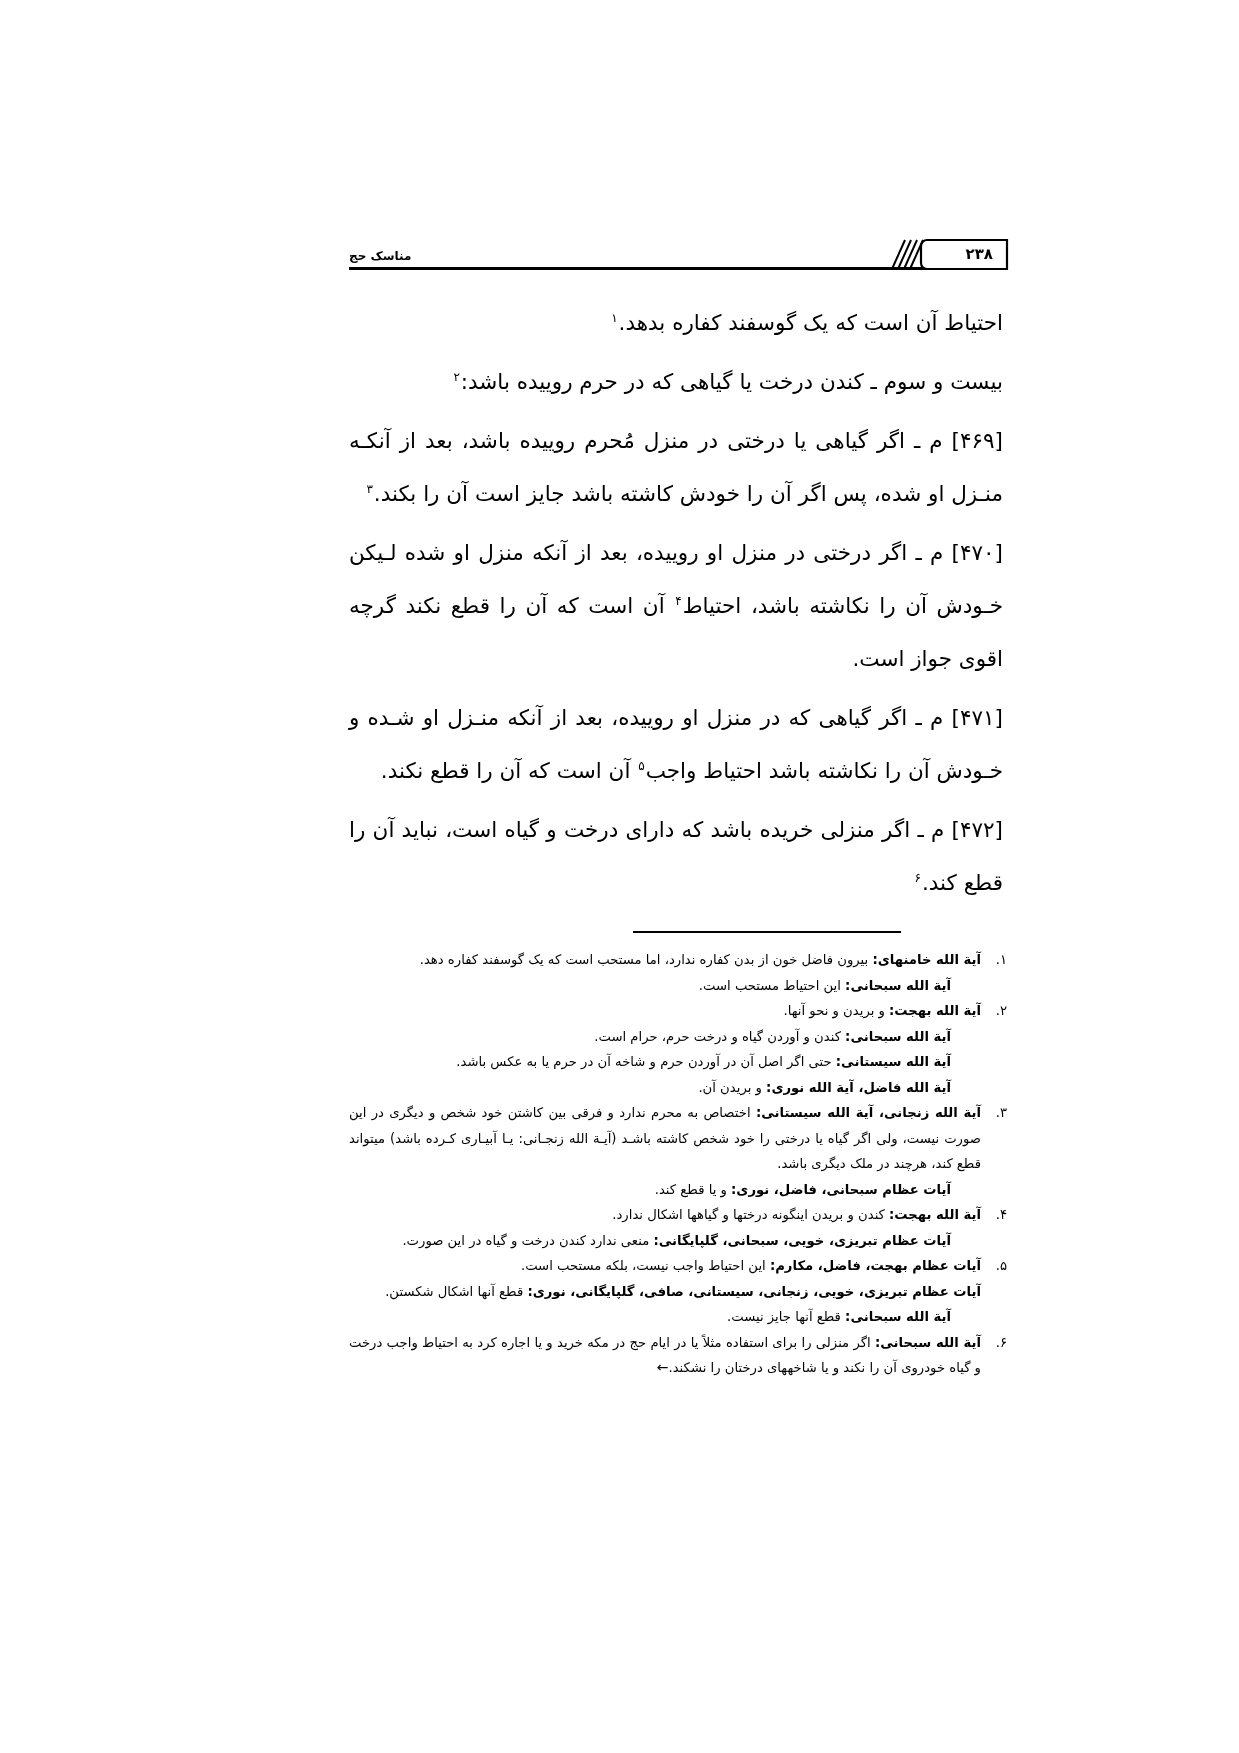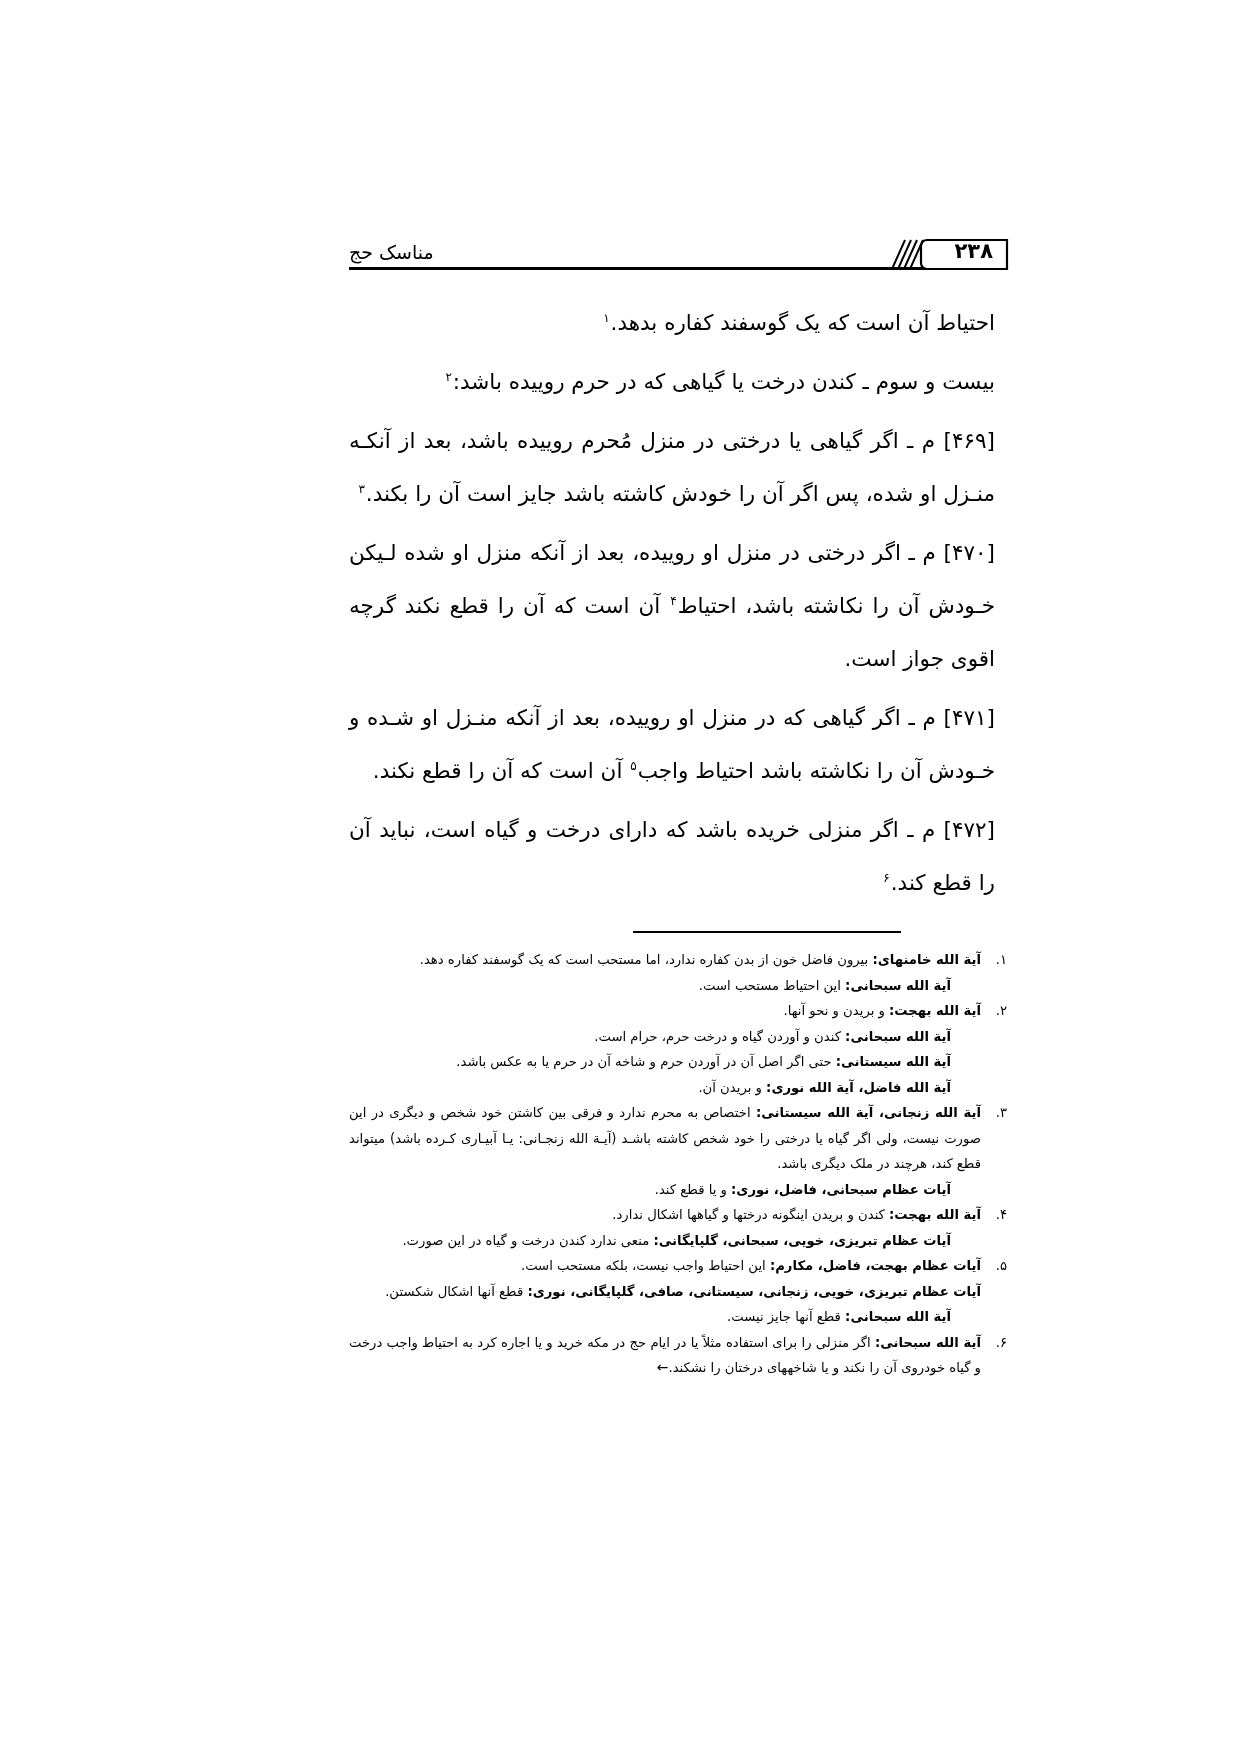--- a/index.html
+++ b/index.html
@@ -42,48 +42,48 @@
     left: 0;
     right: 0;
     bottom: 0;
     height: 3px;
     background: #000;
   }
   .header-title {
     position: absolute;
     left: 0;
     bottom: 7px;
-    font-size: 19px;
-    font-weight: normal;
+    font-size: 12px;
+    font-weight: bold;
     letter-spacing: 0;
     direction: rtl;
   }
   .header-pagebox {
     position: absolute;
     right: -2px;
     bottom: -1px;
     width: 118px;
     height: 33px;
   }
   .header-pagebox svg { display: block; }
   .header-pageno {
     position: absolute;
     right: 14px;
     bottom: 7px;
-    font-size: 21px;
+    font-size: 15px;
     font-weight: bold;
     direction: rtl;
   }
 
   
   .body-block {
     margin-top: 26px;
   }
   p.para {
-    margin: 0 12px 6px 0;
+    margin: 0 4px 6px 0;
     font-size: 21.5px;
     line-height: 53px;
     text-align: justify;
     text-justify: inter-word;
     direction: rtl;
     font-weight: normal;
   }
   sup.fn {
     font-size: 12px;
     vertical-align: super;

